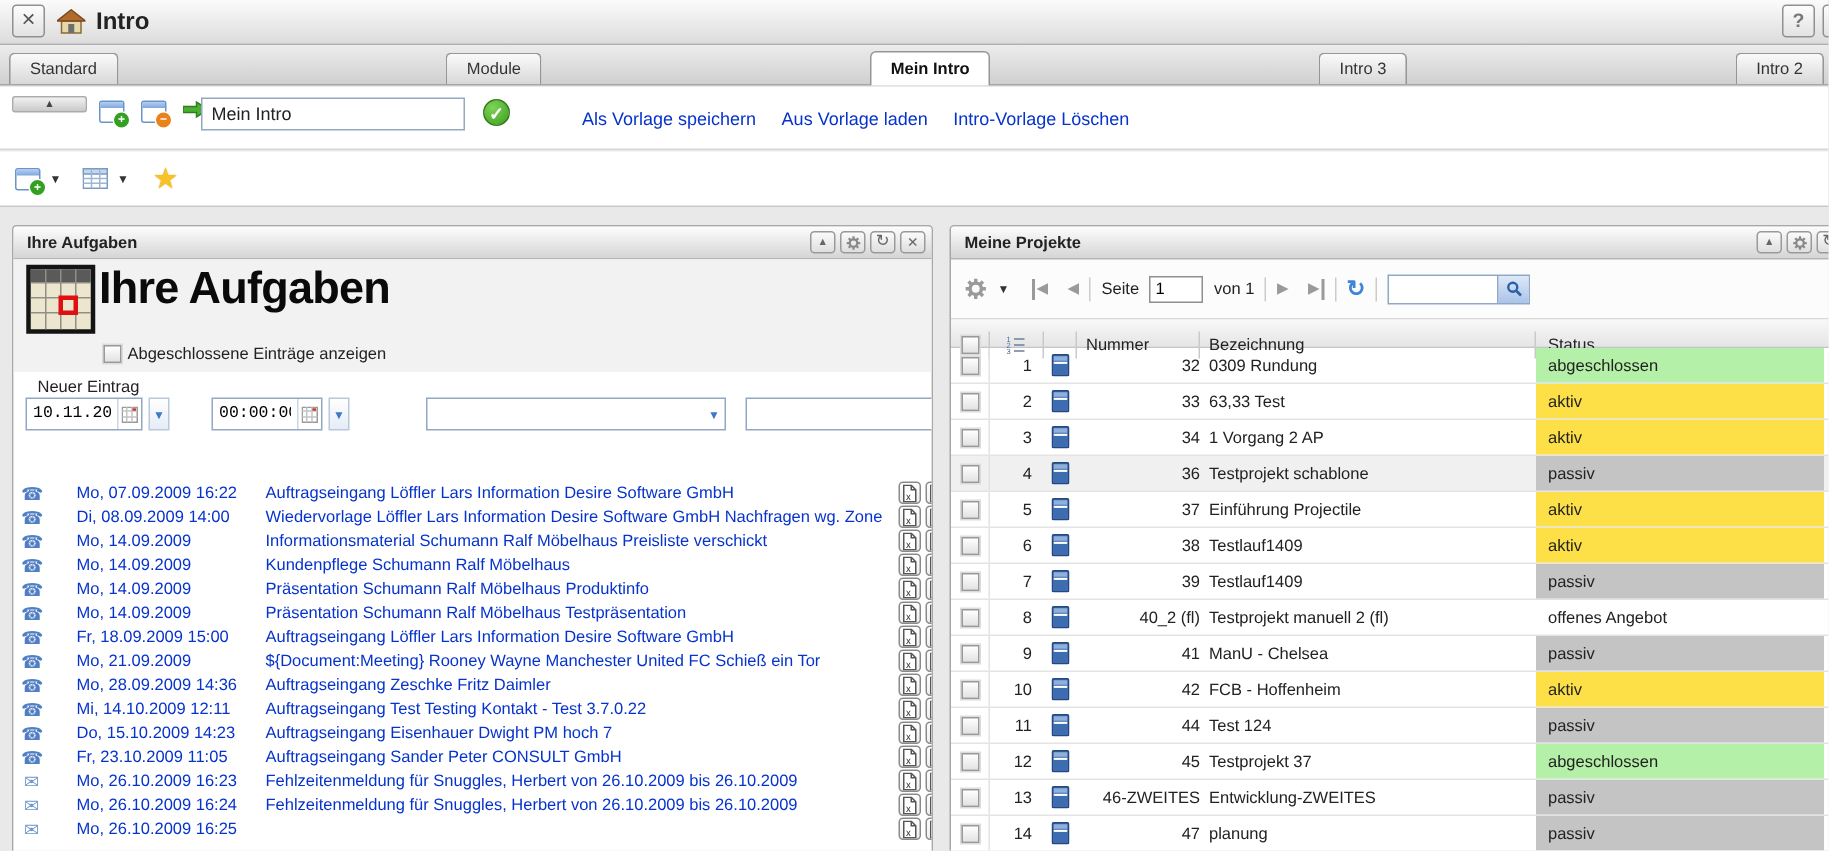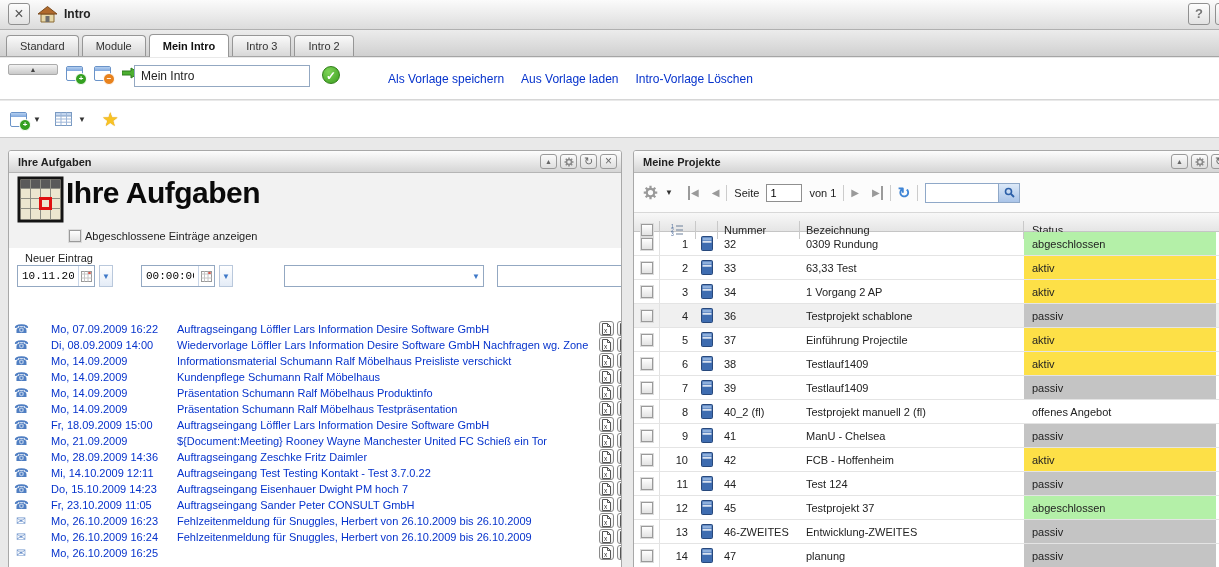--- a/index.html
+++ b/index.html
@@ -6,28 +6,28 @@
   html,body { width:1219px; height:567px; overflow:hidden; }
   body { position:relative; font-family:"Liberation Sans", sans-serif; font-size:11px; color:#222; background:#e9e9e9; }
 
   
   .titlebar { position:absolute; top:0; left:0; right:0; height:30px;
     background:linear-gradient(#fbfbfb,#dcdcdc); border-bottom:1px solid #b0b0b0; }
   .chromebtn { position:absolute; width:22px; height:22px; border:1px solid #909090; border-radius:3px;
     background:linear-gradient(#fdfdfd,#e2e2e2); text-align:center; line-height:20px; color:#555; cursor:pointer; }
   .close-btn { left:8px; top:3px; font-size:16px; }
   .home-btn { position:absolute; left:38px; top:6px; width:20px; height:18px; cursor:pointer; }
-  .win-title { position:absolute; left:64px; top:0; line-height:29px; font-weight:bold; font-size:12px; color:#222; }
+  .win-title { position:absolute; left:64px; top:0; line-height:29px; font-weight:bold; font-size:16px; color:#222; }
   .help-btn { right:9px; top:3px; font-weight:bold; font-size:13px; color:#777; }
   .help-partial { right:-18px; top:3px; }
 
   
   .tabbar { position:absolute; top:30px; left:0; right:0; height:27px;
     background:linear-gradient(#ececec,#d0d0d0); border-bottom:1px solid #a5a5a5;
-    display:flex; align-items:flex-end; padding-left:6px; }
+    display:flex; align-items:flex-end; padding-left:6px;justify-content:space-between; }
   .tab { height:21px; line-height:20px; padding:0 13px; margin-right:3px; border:1px solid #969696; border-bottom:none;
     border-radius:4px 4px 0 0; background:linear-gradient(#fafafa,#d8d8d8); color:#333; cursor:pointer; white-space:nowrap; }
   .tab.active { height:23px; line-height:23px; background:#fff; font-weight:bold; color:#111; margin-bottom:-1px; z-index:5; position:relative; }
 
   
   .toolbar1 { position:absolute; top:58px; left:0; right:0; height:42px; background:#fff; border-bottom:1px solid #d6d6d6; }
   .collapse-handle { position:absolute; left:8px; top:6px; width:50px; height:11px; border:1px solid #ababab;
     border-radius:2px; background:linear-gradient(#f2f2f2,#c9c9c9); text-align:center; line-height:9px; font-size:7px; color:#444; cursor:pointer; }
   .wicon { position:relative; display:inline-block; width:17px; height:15px; border:1px solid #6a93c8; border-radius:2px; background:#fff; cursor:pointer; }
   .wicon::before { content:""; position:absolute; top:0; left:0; right:0; height:4px; background:linear-gradient(#b4cfF0,#7fa7dd); }
@@ -117,21 +117,21 @@
   .hc-list { width:36px; justify-content:center; }
   .hc-ico { width:22px; }
   .hc-nummer { width:82px; padding-left:6px; }
   .hc-bez { width:224px; padding-left:6px; }
   .hc-status { flex:1; padding-left:8px; border-right:none !important; }
   .t-prow { height:24px; display:flex; align-items:center; border-bottom:1px solid #e4e4e4; background:#fff; }
   .t-prow.row-hover { background:#f0f0f0; }
   .pc-chk { width:26px; display:flex; justify-content:center; align-self:stretch; align-items:center; border-right:1px solid #e2e2e2; }
   .pc-num { width:36px; text-align:right; padding-right:8px; }
   .pc-ico { width:22px; display:flex; justify-content:center; }
-  .pc-nummer { width:82px; padding-left:6px; }
+  .pc-nummer { width:82px; padding-left:6px;text-align:right; }
   .pc-bez { width:224px; padding-left:6px; white-space:nowrap; overflow:hidden; }
   .pc-status { flex:1; align-self:stretch; display:flex; align-items:center; padding-left:8px; margin-right:16px; }
   .st-green { background:#b4f0a8; }
   .st-amber { background:#fde047; }
   .st-gray  { background:#c4c4c4; }
   .st-none  { background:transparent; }
 </style>
 </head>
 <body>
 

